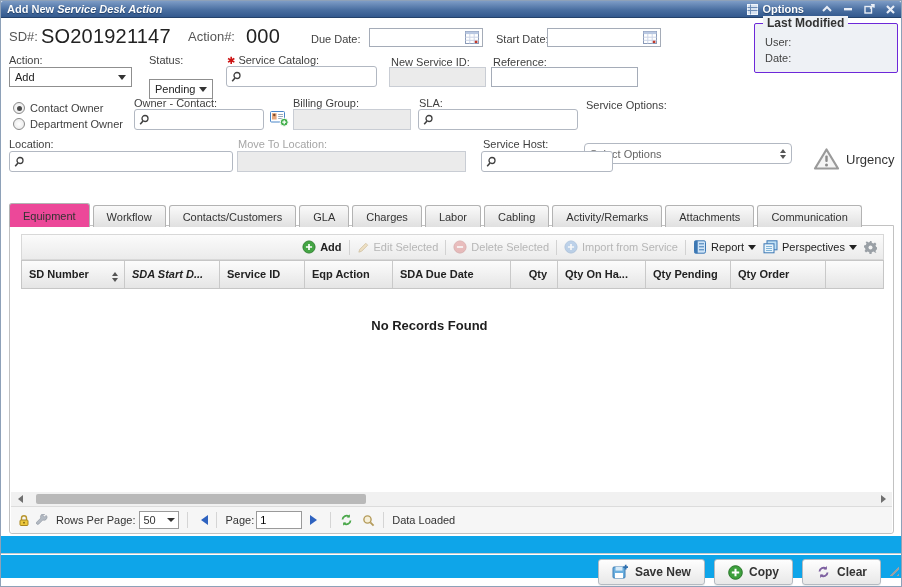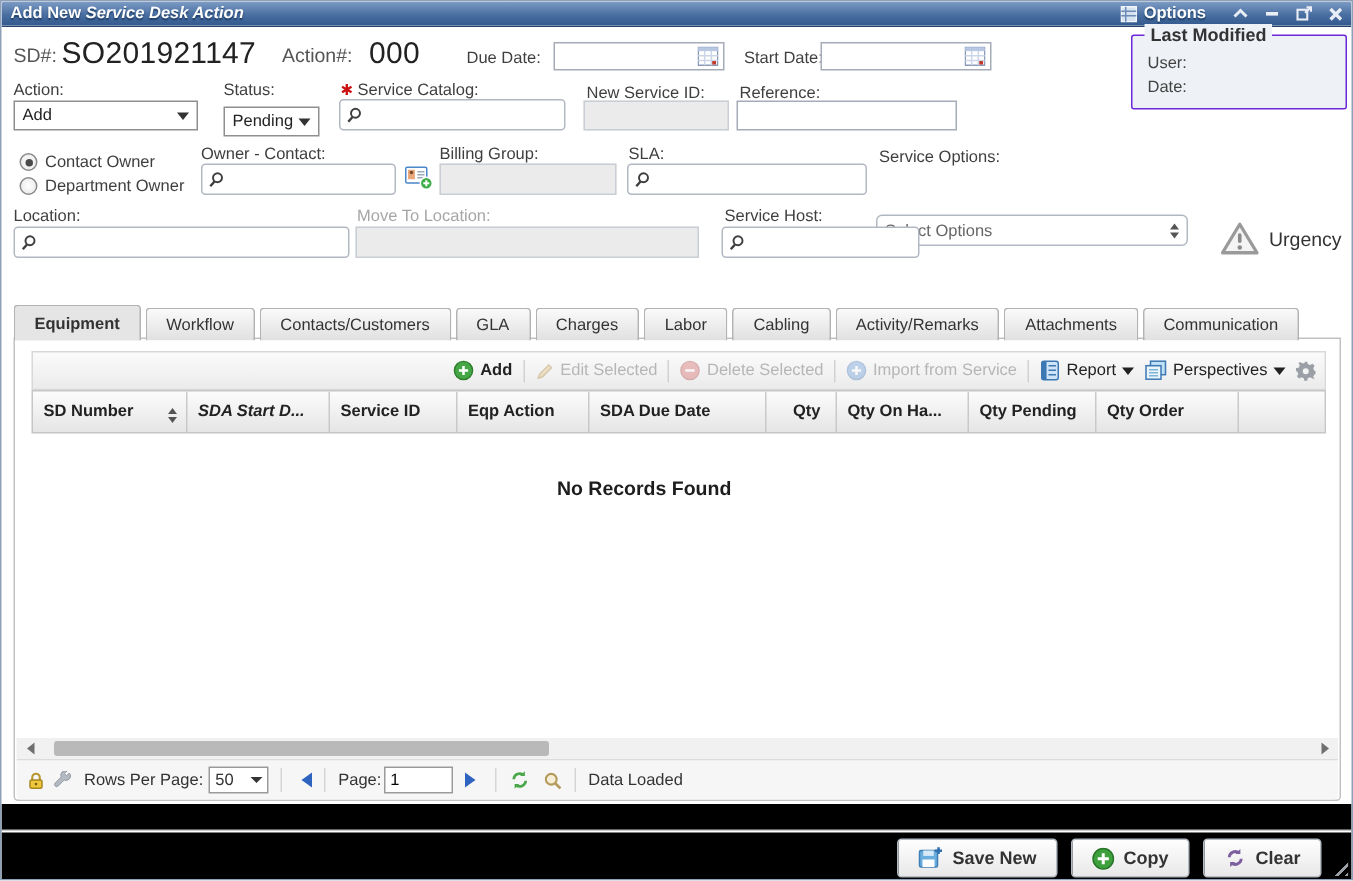--- a/index.html
+++ b/index.html
@@ -34,21 +34,21 @@
   .fieldset .fs-row{font-size:11px;color:#444;margin:4px 0 3px 10px;}
   .radio-row{position:absolute;display:flex;align-items:center;gap:5px;font-size:11px;color:#3f3f3f;}
   .radio{width:12px;height:12px;border-radius:50%;border:1px solid #8a8a8a;background:radial-gradient(#fff,#e6e6e6);box-sizing:border-box;position:relative;}
   .radio.sel::after{content:"";position:absolute;left:2.5px;top:2.5px;width:5px;height:5px;border-radius:50%;background:#4a4a4a;}
   .req{color:#cc1111;font-size:10px;margin-right:3px;}
   .urgency{position:absolute;left:812px;top:146px;display:flex;align-items:center;gap:6px;font-size:13px;color:#333;}
   
   .tabs{position:absolute;left:8px;top:202px;display:flex;gap:3px;align-items:flex-end;z-index:3;}
   .tab{height:21px;padding:0 13px;border:1px solid #b3b3b3;border-bottom:none;border-radius:3px 3px 0 0;
     background:linear-gradient(#fafafa,#e0e0e0);font-size:11px;color:#333;display:flex;align-items:center;cursor:pointer;white-space:nowrap;}
-  .tab.active{background:#e5e5e5;height:23px;font-weight:bold;position:relative;z-index:4;}
+  .tab.active{background:#ec4899;height:23px;font-weight:normal;position:relative;z-index:4;}
   
   .panel{position:absolute;left:8px;top:224px;width:885px;height:309px;background:#fff;border:1px solid #c2c2c2;border-radius:0 0 3px 3px;box-sizing:border-box;}
   .tbar{position:absolute;left:11px;top:8px;width:863px;height:26px;box-sizing:border-box;
     background:linear-gradient(#fbfbfb,#ebebeb);border:1px solid #d8d8d8;
     display:flex;align-items:center;justify-content:flex-end;gap:7px;padding-right:6px;font-size:11px;color:#222;}
   .tbtn{display:flex;align-items:center;gap:4px;cursor:pointer;white-space:nowrap;}
   .tbtn.bold{font-weight:bold;}
   .tbtn.disabled{color:#b6b6b6;cursor:default;}
   .tsep{width:1px;height:15px;background:#d2d2d2;}
   .ghead{position:absolute;left:11px;top:34px;width:863px;height:29px;display:flex;overflow:hidden;box-sizing:border-box;
@@ -68,21 +68,21 @@
   .pager{position:absolute;left:1px;top:280px;width:881px;height:27px;background:#f6f6f6;border-top:1px solid #dcdcdc;
     display:flex;align-items:center;gap:8px;padding-left:7px;font-size:11px;color:#333;box-sizing:border-box;border-radius:0 0 3px 3px;}
   .psep{width:1px;height:16px;background:#d5d5d5;}
   .pg-dd{display:flex;align-items:center;justify-content:space-between;width:40px;height:18px;background:#fff;border:1px solid #9a9a9a;padding:0 3px;box-sizing:border-box;cursor:pointer;}
   .pg-dd .caret{border-top-width:4px;margin-top:3px;}
   .pg-input{width:46px;height:18px;border:1px solid #9a9a9a;font-family:inherit;font-size:11px;padding:1px 3px;box-sizing:border-box;}
   .btri-l{width:0;height:0;border:5px solid transparent;border-right:7px solid #2f63c0;cursor:pointer;}
   .btri-r{width:0;height:0;border:5px solid transparent;border-left:7px solid #2f63c0;cursor:pointer;}
   
   .footer-line{position:absolute;left:0;top:552px;width:100%;height:1px;background:#c6c9cc;box-shadow:0 1px 0 #fff;}
-  .footer{position:absolute;left:0;top:535px;width:100%;height:50px;background:#000000;}
+  .footer{position:absolute;left:0;top:535px;width:100%;height:42px;background:#0ea5e9;}
   .fbtns{position:absolute;right:20px;top:23px;display:flex;gap:9px;}
   .fbtn{display:flex;align-items:center;gap:6px;height:24px;padding:0 13px;border:1px solid #b4bac1;border-radius:3px;
     background:linear-gradient(#fefefe,#e8e8e8);font-size:12px;font-weight:bold;color:#333;cursor:pointer;box-shadow:0 1px 1px rgba(0,0,0,.08);}
   .grip{position:absolute;right:2px;bottom:2px;width:13px;height:13px;cursor:nwse-resize;
     background:repeating-linear-gradient(135deg,transparent 0 3px,#9aa0a6 3px 4.5px);
     clip-path:polygon(100% 0,100% 100%,0 100%);}
 </style>
 </head>
 <body>
 
@@ -157,21 +157,21 @@
     <div class="fs-row">User:</div>
     <div class="fs-row">Date:</div>
   </div>
 
   <span class="lbl" style="left:8px;top:53px;">Action:</span>
   <div class="dd" style="left:8px;top:66px;width:123px;height:20px;">
     <span>Add</span>
       <span class="caret"></span>
   </div>
   <span class="lbl" style="left:148px;top:53px;">Status:</span>
-  <div class="dd" style="left:148px;top:70px;width:64px;height:20px;">
+  <div class="dd" style="left:148px;top:78px;width:64px;height:20px;">
     <span>Pending</span>
       <span class="caret"></span>
   </div>
   <span class="lbl" style="left:226px;top:53px;">
     <span class="req">✱</span><span>Service Catalog:</span>
   </span>
   <div class="inp rounded" style="left:225px;top:65px;width:151px;height:21px;">
     <svg width="12" height="12" viewBox="0 0 12 12">
         <circle cx="7" cy="4.5" r="3" fill="none" stroke="#3f3f3f" stroke-width="1.3"></circle>
         <line x1="5" y1="7" x2="2.2" y2="10.2" stroke="#3f3f3f" stroke-width="1.6"></line>

